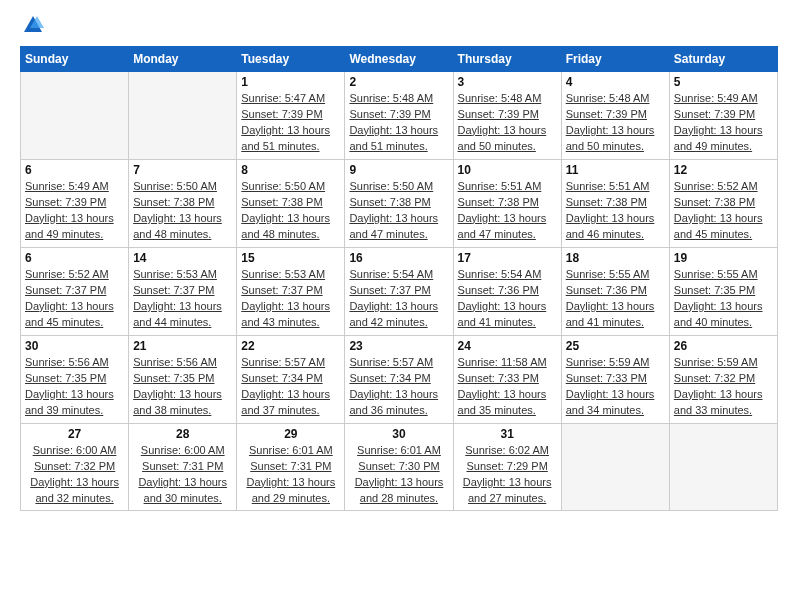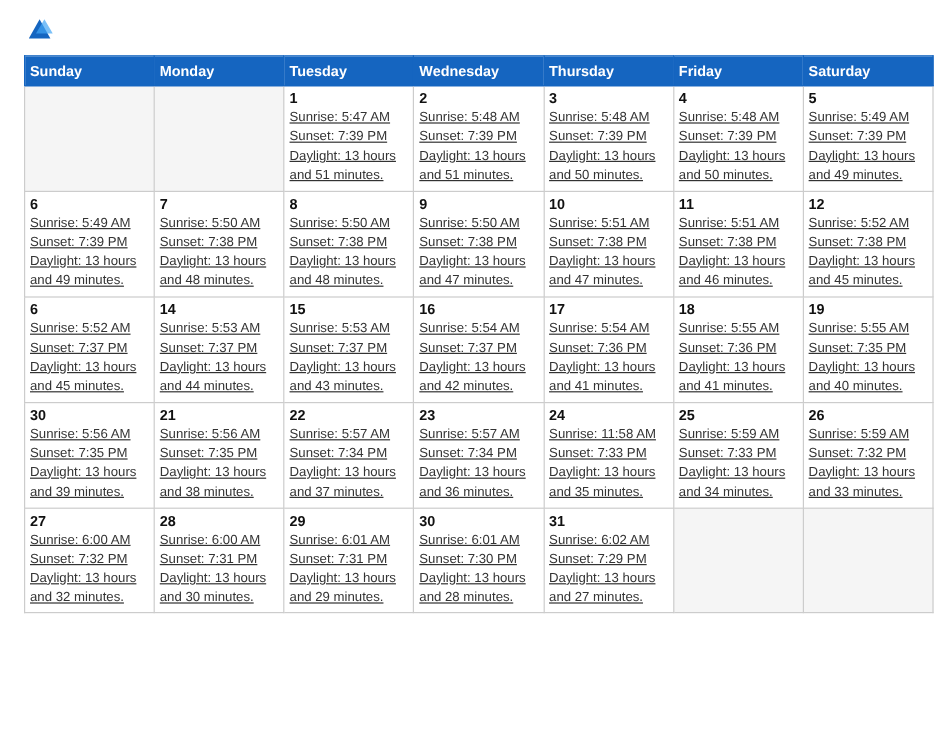--- a/index.html
+++ b/index.html
@@ -100,20 +100,21 @@
       display: block;
     }
     .day-info {
       font-size: 11px;
       color: #333;
       line-height: 1.45;
       text-decoration: underline;
     }
     tr:last-child td {
       height: 80px;
+      text-align: center;
     }
   </style>
 </head>
 <body>
 
 <div class="page">
   <div class="header">
     <div class="logo-wrapper">
       <div class="logo-row">
         <span class="logo-text-general"></span>

